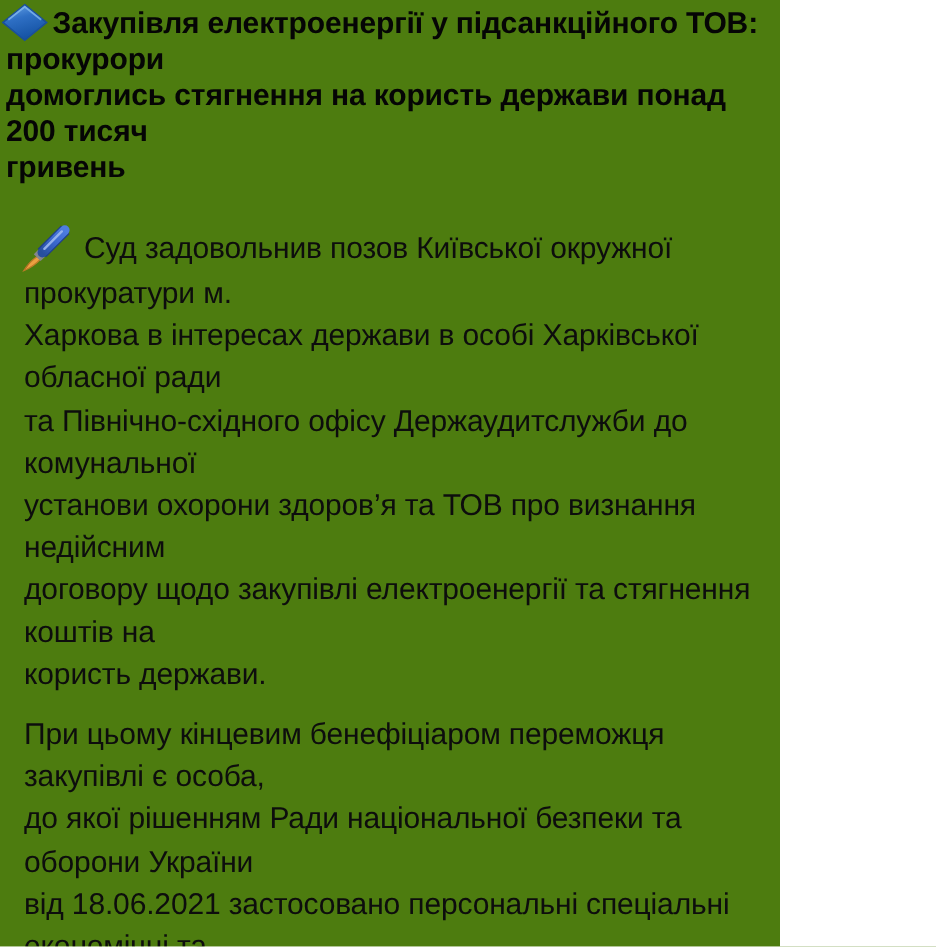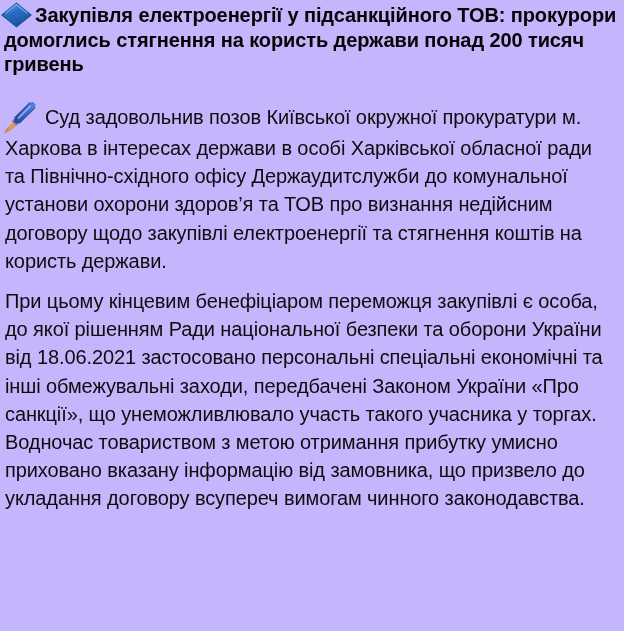--- a/index.html
+++ b/index.html
@@ -1,42 +1,42 @@
 <!DOCTYPE html>
 <html><head>
 <meta charset="utf-8">
 <style>
   html, body { margin: 0; padding: 0; background: #ffffff; }
   .canvas {
     position: relative;
-    width: 624px;
+    width: 520px;
     height: 631px;
     overflow: hidden;
-    background: #c4b5fd;
+    background: #4d7c0f;
     font-family: "Liberation Sans", "DejaVu Sans", sans-serif;
     color: #0d0d0d;
   }
   .post {
     padding: 2px 6px 0 4px;
   }
   .post-title {
     font-size: 20px;
     font-weight: 700;
     line-height: 24px;
     letter-spacing: -0.1px;
     margin: 0 0 26px 0;
     white-space: pre-line;
     color: #050505;
   }
   .post-para {
     font-size: 20px;
     font-weight: 400;
     line-height: 28.2px;
     letter-spacing: -0.1px;
-    margin: 0 0 12px 1px;
+    margin: 0 0 12px 12px;
     white-space: pre-line;
     color: #0d0d0d;
   }
   .emoji {
     display: inline-block;
     line-height: 0;
   }
   .emoji-diamond {
     margin: 0 3px 0 -3px;
     vertical-align: -6px;

